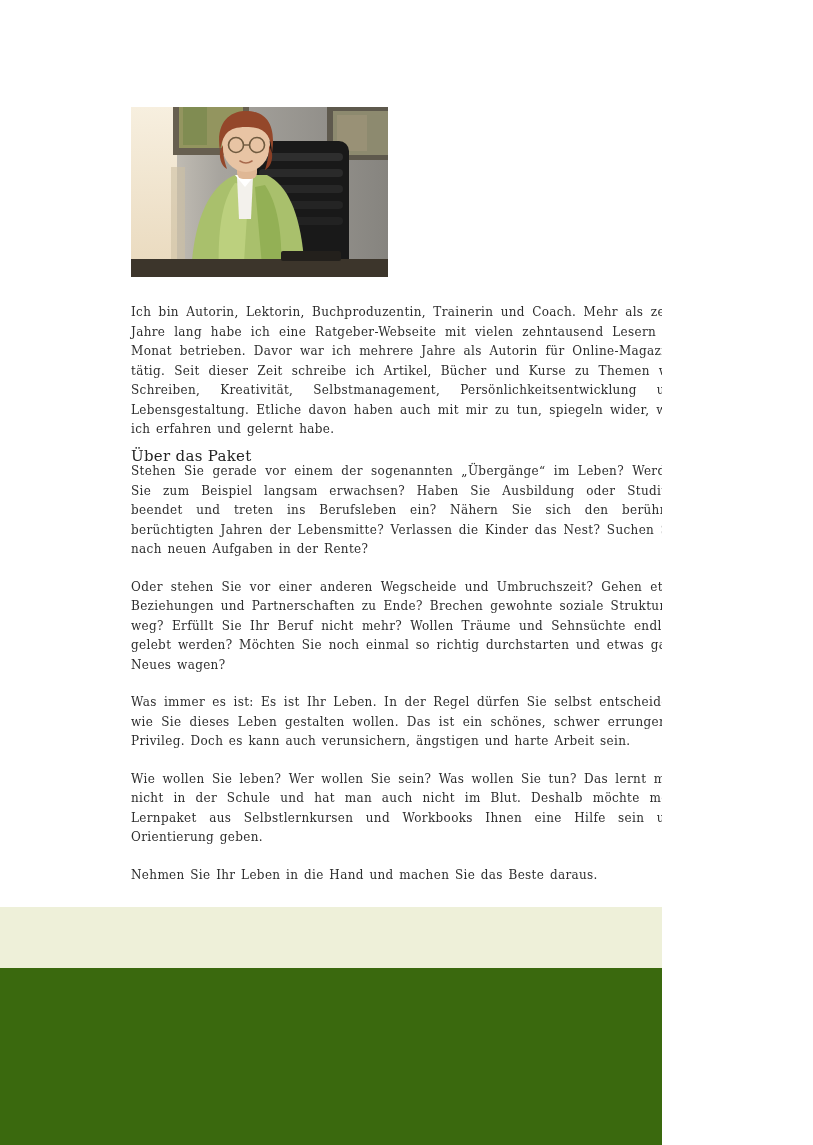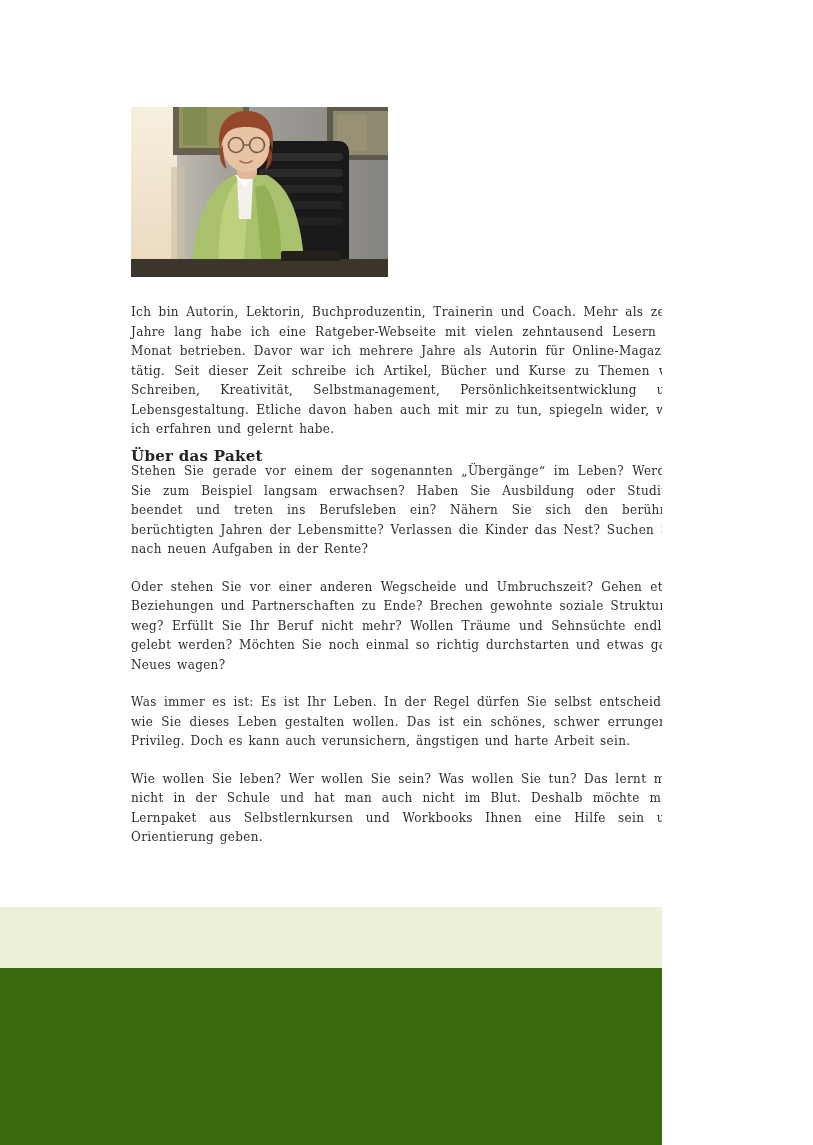--- a/index.html
+++ b/index.html
@@ -39,21 +39,21 @@
     letter-spacing: 0.35px;
     word-spacing: 1.5px;
     text-align: justify;
     color: #2d2d2d;
   }
   .section-heading {
     position: absolute;
     left: 131px;
     top: 447px;
     font-size: 15px;
-    font-weight: bold;
+    font-weight: normal;
     letter-spacing: 0.3px;
     color: #232323;
     font-family: "DejaVu Serif", serif;
   }
   .paket { top: 462px; }
   .paket p { margin-bottom: 18px; }
 
   
   .cream-band {
     position: absolute;
@@ -139,20 +139,21 @@
     <p class="body-text">Ich bin Autorin, Lektorin, Buchproduzentin, Trainerin und Coach. Mehr als zehn Jahre lang habe ich eine Ratgeber-Webseite mit vielen zehntausend Lesern im Monat betrieben. Davor war ich mehrere Jahre als Autorin für Online-Magazine tätig. Seit dieser Zeit schreibe ich Artikel, Bücher und Kurse zu Themen wie Schreiben, Kreativität, Selbstmanagement, Persönlichkeitsentwicklung und Lebensgestaltung. Etliche davon haben auch mit mir zu tun, spiegeln wider, was ich erfahren und gelernt habe.</p>
   </div>
 
   <h2 class="section-heading">Über das Paket</h2>
 
   <div class="textcol paket">
     <p class="body-text">Stehen Sie gerade vor einem der sogenannten „Übergänge“ im Leben? Werden Sie zum Beispiel langsam erwachsen? Haben Sie Ausbildung oder Studium beendet und treten ins Berufsleben ein? Nähern Sie sich den berühmt-berüchtigten Jahren der Lebensmitte? Verlassen die Kinder das Nest? Suchen Sie nach neuen Aufgaben in der Rente?</p>
     <p class="body-text">Oder stehen Sie vor einer anderen Wegscheide und Umbruchszeit? Gehen etwa Beziehungen und Partnerschaften zu Ende? Brechen gewohnte soziale Strukturen weg? Erfüllt Sie Ihr Beruf nicht mehr? Wollen Träume und Sehnsüchte endlich gelebt werden? Möchten Sie noch einmal so richtig durchstarten und etwas ganz Neues wagen?</p>
     <p class="body-text">Was immer es ist: Es ist Ihr Leben. In der Regel dürfen Sie selbst entscheiden, wie Sie dieses Leben gestalten wollen. Das ist ein schönes, schwer errungenes Privileg. Doch es kann auch verunsichern, ängstigen und harte Arbeit sein.</p>
     <p class="body-text">Wie wollen Sie leben? Wer wollen Sie sein? Was wollen Sie tun? Das lernt man nicht in der Schule und hat man auch nicht im Blut. Deshalb möchte mein Lernpaket aus Selbstlernkursen und Workbooks Ihnen eine Hilfe sein und Orientierung geben.</p>
+    <p class="body-text">Nehmen Sie Ihr Leben in die Hand und machen Sie das Beste daraus.</p>
   </div>
 
   <div class="cream-band" style="background-color: rgb(238, 240, 217);"></div>
 
   <div class="green-band" style="background-color: rgb(58, 105, 14);">
 
     
     
 
     

